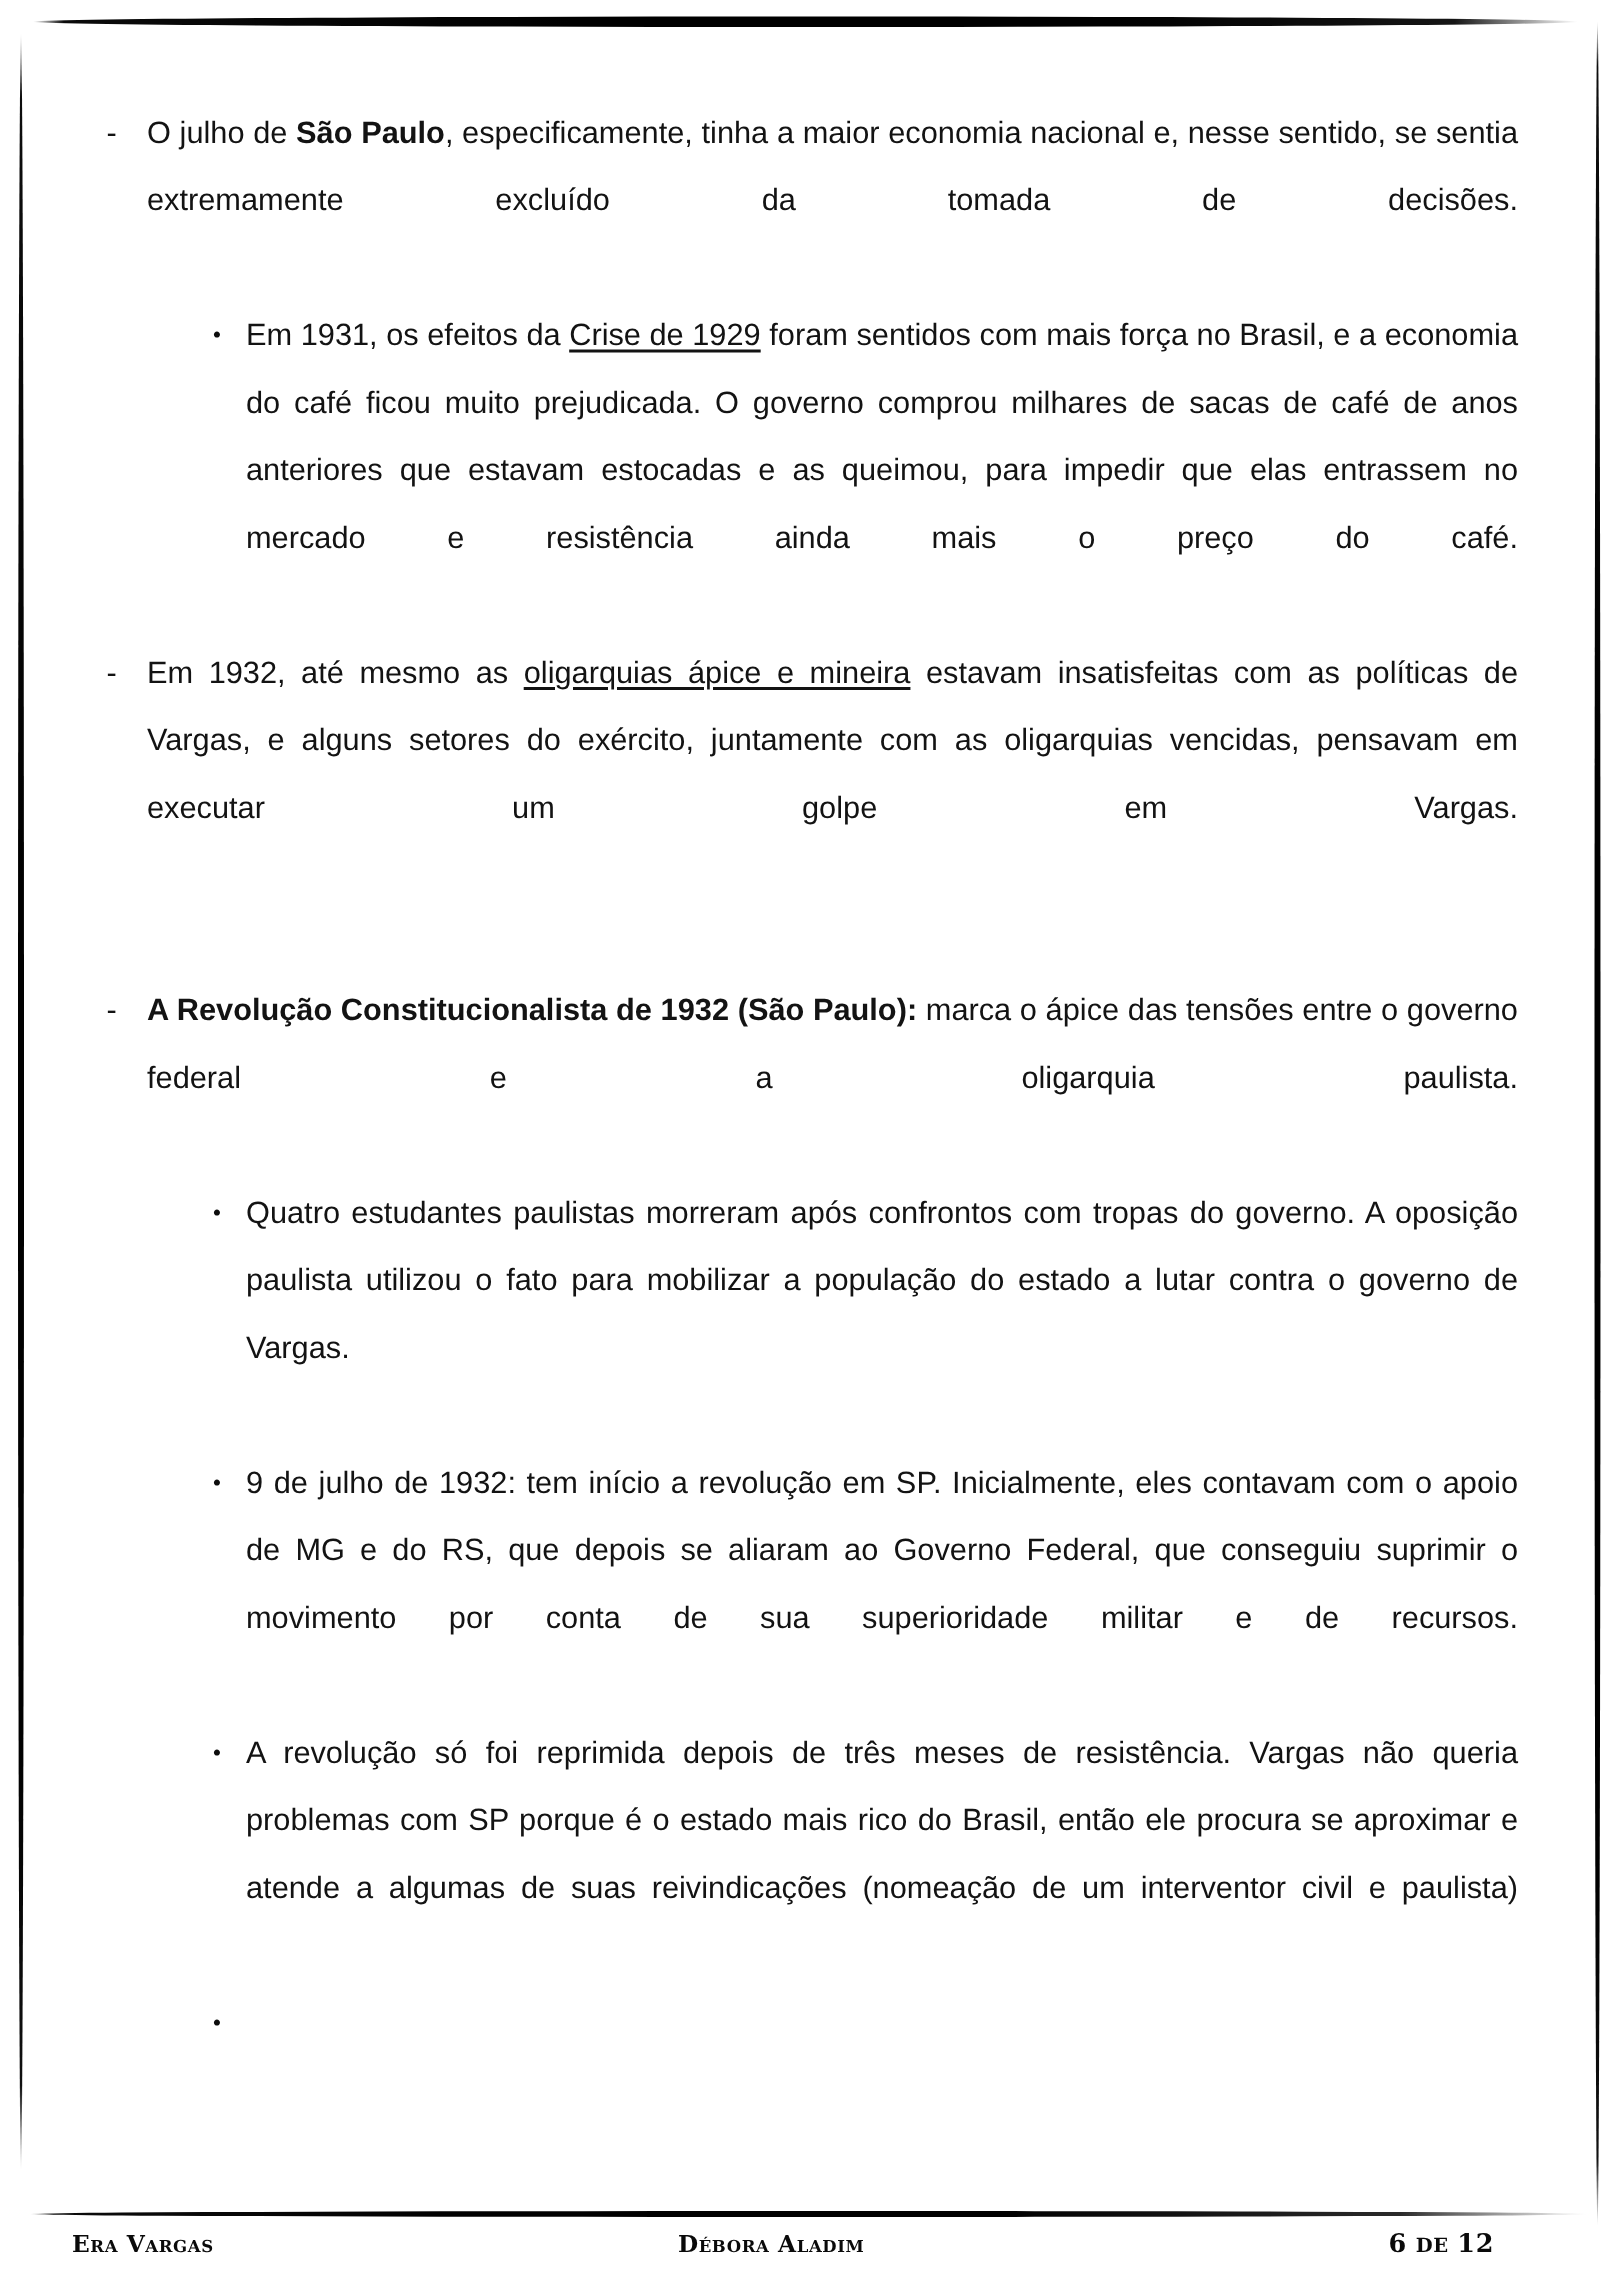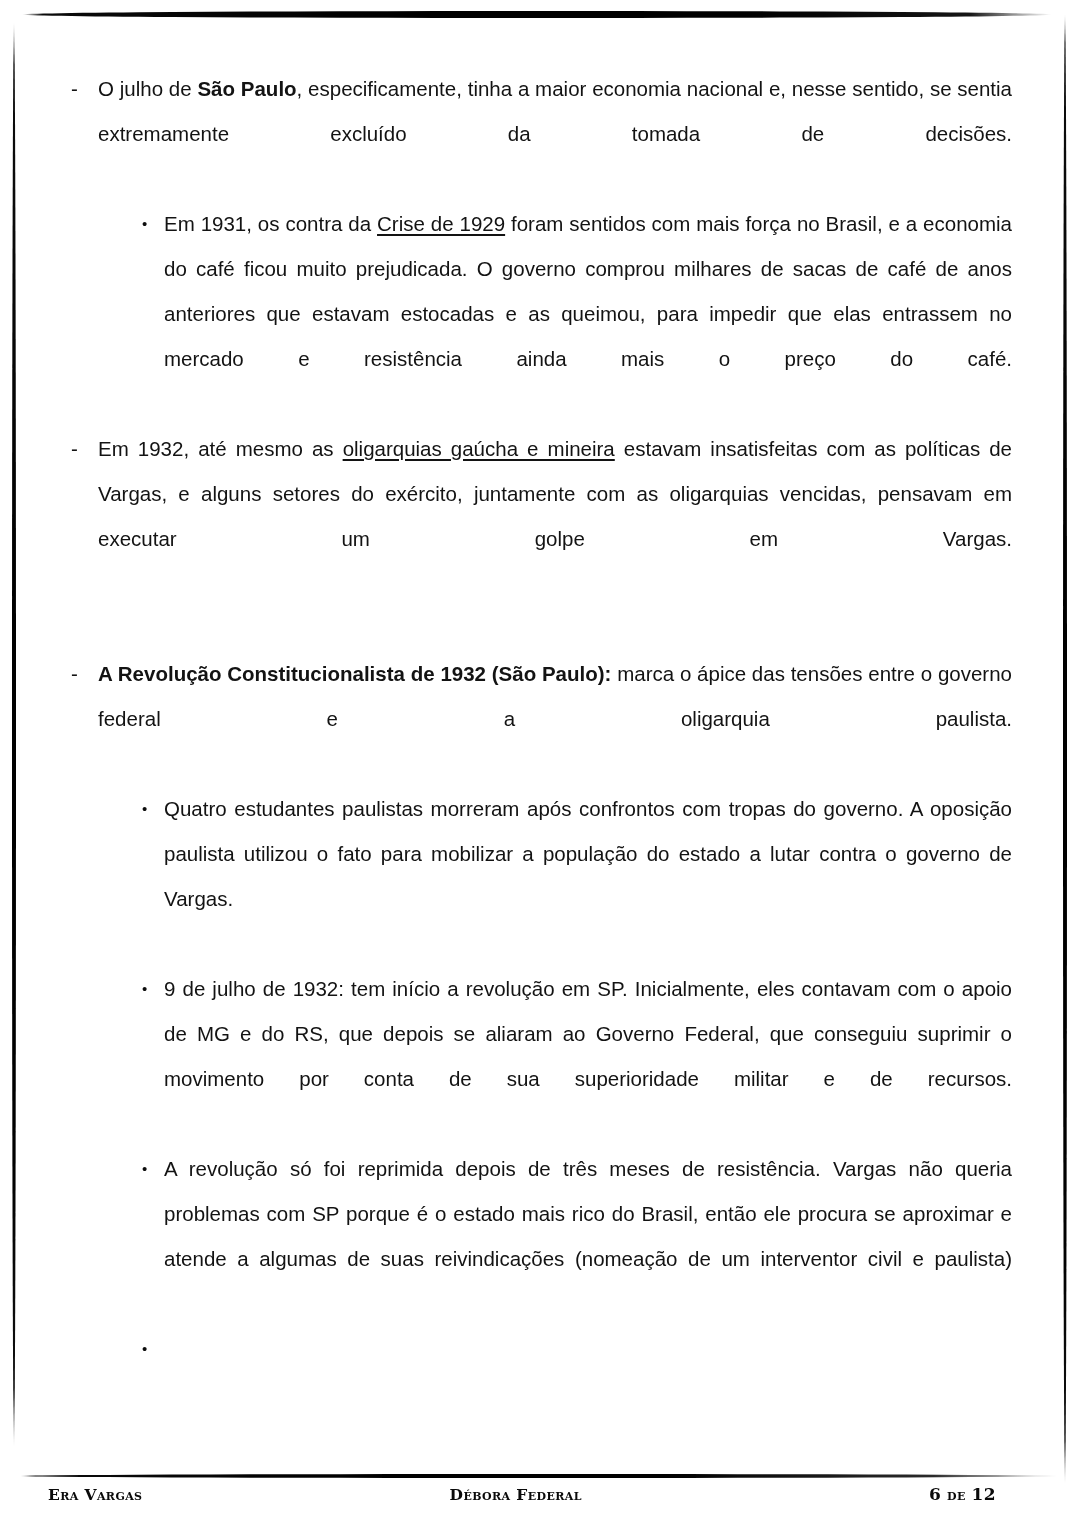--- a/index.html
+++ b/index.html
@@ -163,43 +163,43 @@
   .footer-cell {
     font-size: 15.5px;
     font-variant: small-caps;
     letter-spacing: 0.4px;
     white-space: nowrap;
   }
   .footer-left  { text-align: left;   flex: 0 0 auto; }
   .footer-center{ text-align: center; flex: 1 1 auto; margin-left: -40px; }
   .footer-right { text-align: right;  flex: 0 0 auto; }
   .footer-right .num { font-size: 17px; }
-  .footer-right .de  { font-size: 15px; }
+  .footer-right .de  { font-size: 19px; }
 </style>
 </head>
 <body>
 
 <div class="page">
 
   <div class="scan-edge-top"></div>
   <div class="scan-edge-left"></div>
   <div class="scan-edge-right"></div>
 
   <div class="content" id="content">
       <div class="item level-1">
         <span class="marker">-</span>
         <span class="text"><span>O julho de </span><b>São Paulo</b><span>, especificamente, tinha a maior economia nacional e, nesse sentido, se sentia extremamente excluído da tomada de decisões.</span></span>
       </div>
       <div class="item level-2">
         <span class="marker">•</span>
-        <span class="text"><span>Em 1931, os contra da </span><u>Crise de 1929</u><span> foram sentidos com mais força no Brasil, e a economia do café ficou muito prejudicada. O governo comprou milhares de sacas de café de anos anteriores que estavam estocadas e as queimou, para impedir que elas entrassem no mercado e resistência ainda mais o preço do café.</span></span>
+        <span class="text"><span>Em 1931, os efeitos da </span><u>Crise de 1929</u><span> foram sentidos com mais força no Brasil, e a economia do café ficou muito prejudicada. O governo comprou milhares de sacas de café de anos anteriores que estavam estocadas e as queimou, para impedir que elas entrassem no mercado e resistência ainda mais o preço do café.</span></span>
       </div>
       <div class="item level-1">
         <span class="marker">-</span>
-        <span class="text"><span>Em 1932, até mesmo as </span><u>oligarquias gaúcha e mineira</u><span> estavam insatisfeitas com as políticas de Vargas, e alguns setores do exército, juntamente com as oligarquias vencidas, pensavam em executar um golpe em Vargas.</span></span>
+        <span class="text"><span>Em 1932, até mesmo as </span><u>oligarquias ápice e mineira</u><span> estavam insatisfeitas com as políticas de Vargas, e alguns setores do exército, juntamente com as oligarquias vencidas, pensavam em executar um golpe em Vargas.</span></span>
       </div>
       <div class="spacer"></div>
       <div class="item level-1">
         <span class="marker">-</span>
         <span class="text"><b>A Revolução Constitucionalista de 1932 (São Paulo):</b><span> marca o ápice das tensões entre o governo federal e a oligarquia paulista.</span></span>
       </div>
       <div class="item level-2">
         <span class="marker">•</span>
         <span class="text"><span>Quatro estudantes paulistas morreram após confrontos com tropas do governo.  A oposição paulista utilizou o fato para mobilizar a população do estado a lutar contra o governo de Vargas.</span></span>
       </div>
@@ -213,21 +213,21 @@
       </div>
       <div class="item level-2">
         <span class="marker">•</span>
       </div>
     </div>
 
   <div class="footer-rule"></div>
 
   <div class="footer">
     <div class="footer-cell footer-left">Era Vargas</div>
-    <div class="footer-cell footer-center">Débora Federal</div>
+    <div class="footer-cell footer-center">Débora Aladim</div>
     <div class="footer-cell footer-right">
       <span class="num">6</span>
       <span class="de">de</span>
       <span class="num">12</span>
     </div>
   </div>
 
 </div>
 
 </body></html>

